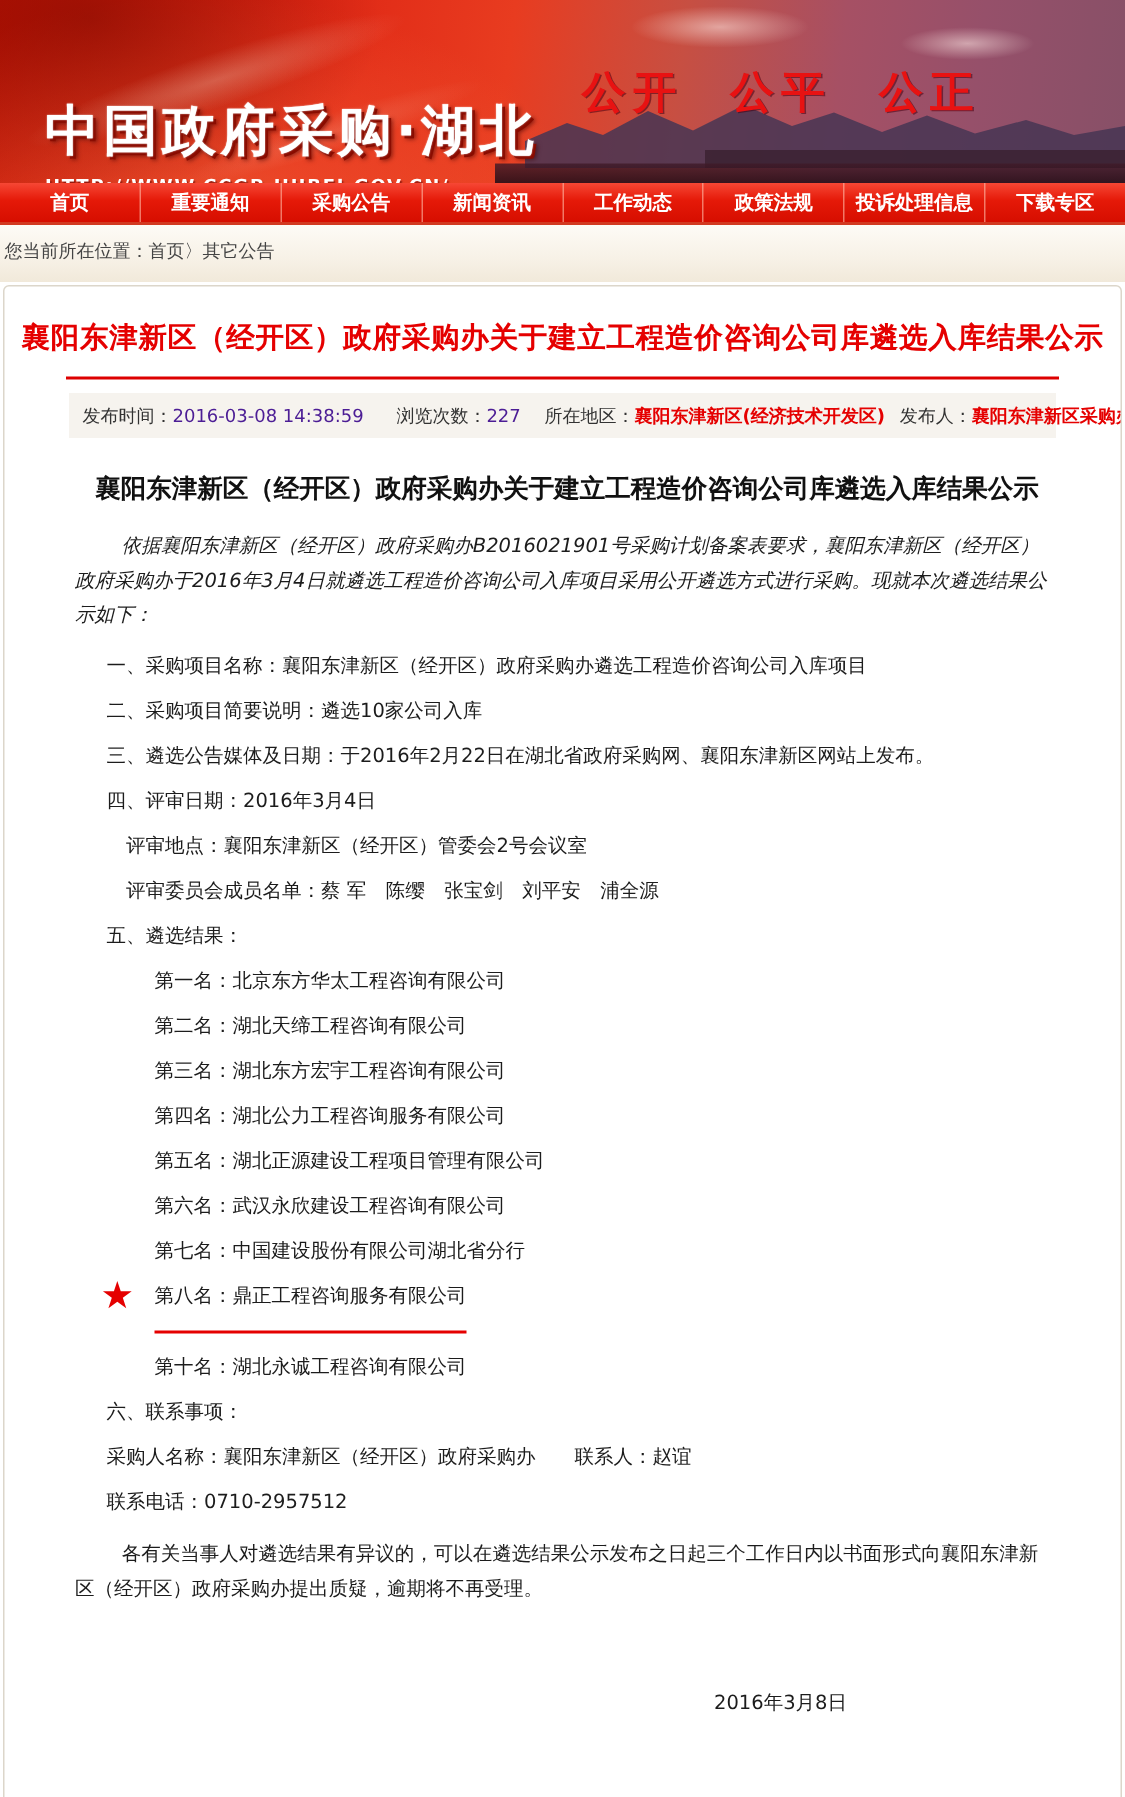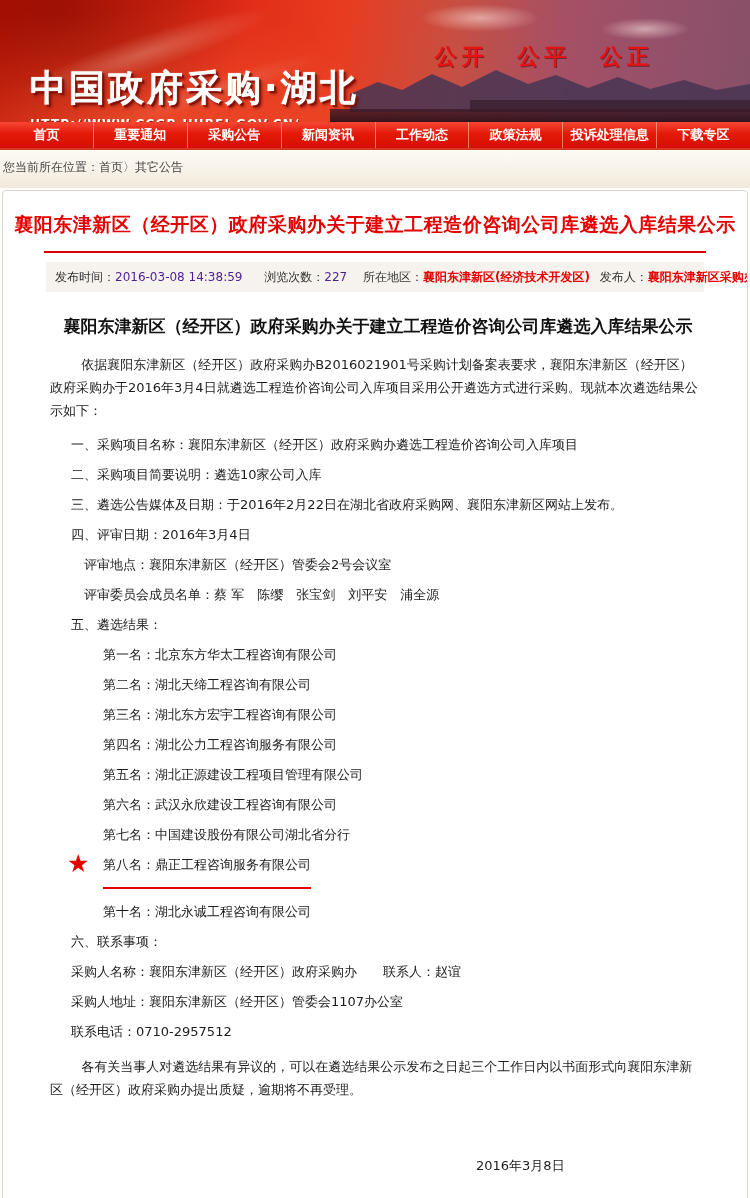--- a/index.html
+++ b/index.html
@@ -42,21 +42,21 @@
     text-shadow:0 0 1px #fff, 2px 2px 0 #8a0c00, 3px 3px 3px rgba(60,0,0,.55);
     cursor:pointer;
     margin-top:44px;
   }
   .site-url {
     margin-top:11px; color:#fff; font-size:12px; font-weight:bold; letter-spacing:1.2px;
     text-shadow:1px 1px 1px rgba(90,0,0,.6);
   }
   .slogan {
     position:absolute; right:96px; top:42px;
-    color:#e81212; font-size:22px; font-weight:bold; letter-spacing:5px; word-spacing:16px;
+    color:#e81212; font-size:29px; font-weight:bold; letter-spacing:5px; word-spacing:16px;
     text-shadow:1px 1px 0 rgba(70,0,20,.55);
   }
 
   
   .mainnav {
     height:26px; display:flex;
     background:linear-gradient(#f64734 0%, #e51908 45%, #d60e00 100%);
   }
   .nav-item {
     flex:1; display:flex; align-items:center; justify-content:center;
@@ -92,21 +92,21 @@
   .meta .pair.tight { margin:0 3px; }
   .meta .val  { color:#4c1d95; }
   .meta .valb { color:#e50000; font-weight:bold; }
 
   
   article { display:block; font-size:13px; color:#1c1c1c; padding:0 47px; }
   .article-heading {
     width:656px; margin:22px auto 0; text-align:center;
     color:#111; font-size:17px; font-weight:bold; line-height:1.5;
   }
-  .intro   { margin:13px 0 0; line-height:23px; text-indent:2.4em; }
+  .intro   { margin:13px 0 0; line-height:23px; text-indent:2.4em;font-style:italic; }
   .line    { margin:16px 0 0; line-height:14px; }
   .ind1    { margin-left:21px; }
   .ind2    { margin-left:34px; }
   .result-row { position:relative; margin:16px 0 0 53px; line-height:14px; }
   .result-row .star {
     position:absolute; left:-36px; top:-7px;
     color:#e50000; font-size:25px; line-height:1;
   }
   .result-row.hl .txt {
     display:inline-block; border-bottom:2px solid #e50000; padding-bottom:15px;
@@ -182,20 +182,19 @@
         <div class="result-row"><span class="txt">第五名：湖北正源建设工程项目管理有限公司</span></div>
         <div class="result-row"><span class="txt">第六名：武汉永欣建设工程咨询有限公司</span></div>
         <div class="result-row"><span class="txt">第七名：中国建设股份有限公司湖北省分行</span></div>
         <div class="result-row hl"><span class="star">★</span><span class="txt">第八名：鼎正工程咨询服务有限公司</span></div>
         <div class="result-row"><span class="txt">第十名：湖北永诚工程咨询有限公司</span></div>
       </div>
 
     <p class="line ind1">六、联系事项：</p>
     <div id="contacts">
         <p class="line ind1">采购人名称：襄阳东津新区（经开区）政府采购办　　联系人：赵谊</p>
-        <p class="line ind1">采购人地址：襄阳东津新区（经开区）管委会1107办公室</p>
         <p class="line ind1">联系电话：0710-2957512</p>
       </div>
 
     <p class="closing">各有关当事人对遴选结果有异议的，可以在遴选结果公示发布之日起三个工作日内以书面形式向襄阳东津新区（经开区）政府采购办提出质疑，逾期将不再受理。</p>
     <p class="sign-date">2016年3月8日</p>
   </article>
 </main>
 
 </body></html>

